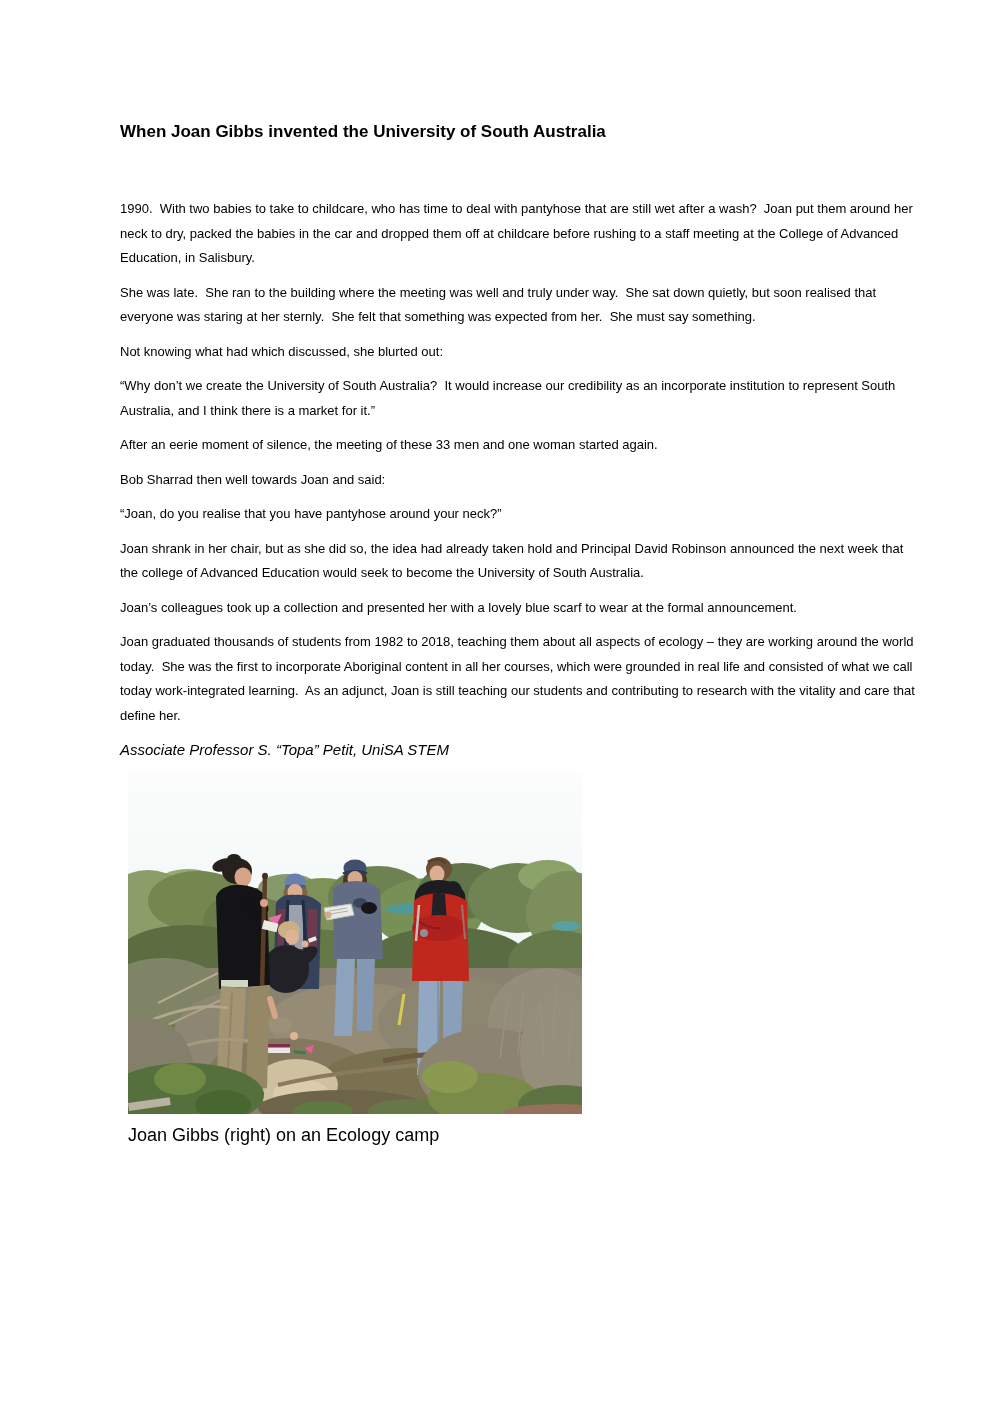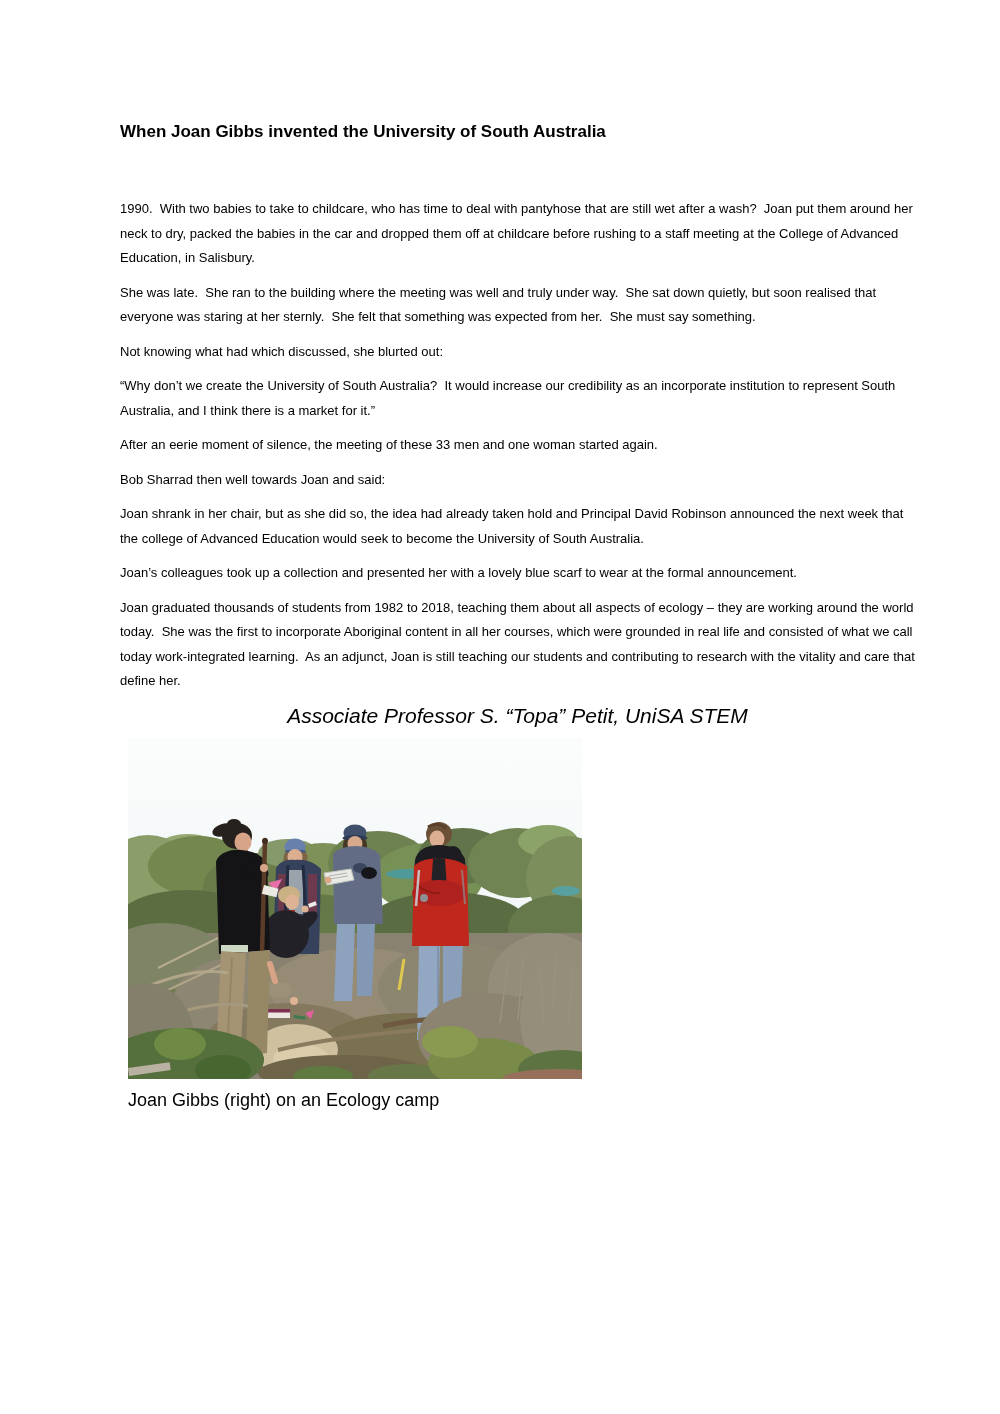--- a/index.html
+++ b/index.html
@@ -19,24 +19,23 @@
   .doc-title {
     font-size:17px; line-height:22px; font-weight:bold;
     margin:0 0 54px 0;
   }
   .body-par {
     font-size:13px; line-height:24.5px;
     margin:0 0 10px 0;
     white-space:pre-wrap;
   }
   .byline {
-    font-size:21px; line-height:24.5px;
+    font-size:15px; line-height:24.5px;
     font-style:italic;
     margin:0 0 10px 0;
-    text-align:center;
   }
   figure.photo-figure { margin:8px; }
   .photo-frame { width:454px; height:341px; display:block; }
   figcaption.photo-caption {
     font-size:18px; line-height:24px;
     margin-top:9px;
   }
 </style>
 </head>
 <body>
@@ -45,20 +44,21 @@
   <div class="content">
 
     <h1 class="doc-title">When Joan Gibbs invented the University of South Australia</h1>
 
     <p class="body-par">1990.  With two babies to take to childcare, who has time to deal with pantyhose that are still wet after a wash?  Joan put them around her neck to dry, packed the babies in the car and dropped them off at childcare before rushing to a staff meeting at the College of Advanced Education, in Salisbury.</p>
     <p class="body-par">She was late.  She ran to the building where the meeting was well and truly under way.  She sat down quietly, but soon realised that everyone was staring at her sternly.  She felt that something was expected from her.  She must say something.</p>
     <p class="body-par">Not knowing what had which discussed, she blurted out:</p>
     <p class="body-par">“Why don’t we create the University of South Australia?  It would increase our credibility as an incorporate institution to represent South Australia, and I think there is a market for it.”</p>
     <p class="body-par">After an eerie moment of silence, the meeting of these 33 men and one woman started again.</p>
     <p class="body-par">Bob Sharrad then well towards Joan and said:</p>
+    <p class="body-par">“Joan, do you realise that you have pantyhose around your neck?”</p>
     <p class="body-par">Joan shrank in her chair, but as she did so, the idea had already taken hold and Principal David Robinson announced the next week that the college of Advanced Education would seek to become the University of South Australia.</p>
     <p class="body-par">Joan’s colleagues took up a collection and presented her with a lovely blue scarf to wear at the formal announcement.</p>
     <p class="body-par">Joan graduated thousands of students from 1982 to 2018, teaching them about all aspects of ecology – they are working around the world today.  She was the first to incorporate Aboriginal content in all her courses, which were grounded in real life and consisted of what we call today work-integrated learning.  As an adjunct, Joan is still teaching our students and contributing to research with the vitality and care that define her.</p>
 
     <p class="byline">Associate Professor S. “Topa” Petit, UniSA STEM</p>
 
     <figure class="photo-figure">
       <svg class="photo-frame" viewBox="0 0 454 341" role="img">
         <defs>
           <linearGradient id="sky" x1="0" y1="0" x2="0" y2="1">

